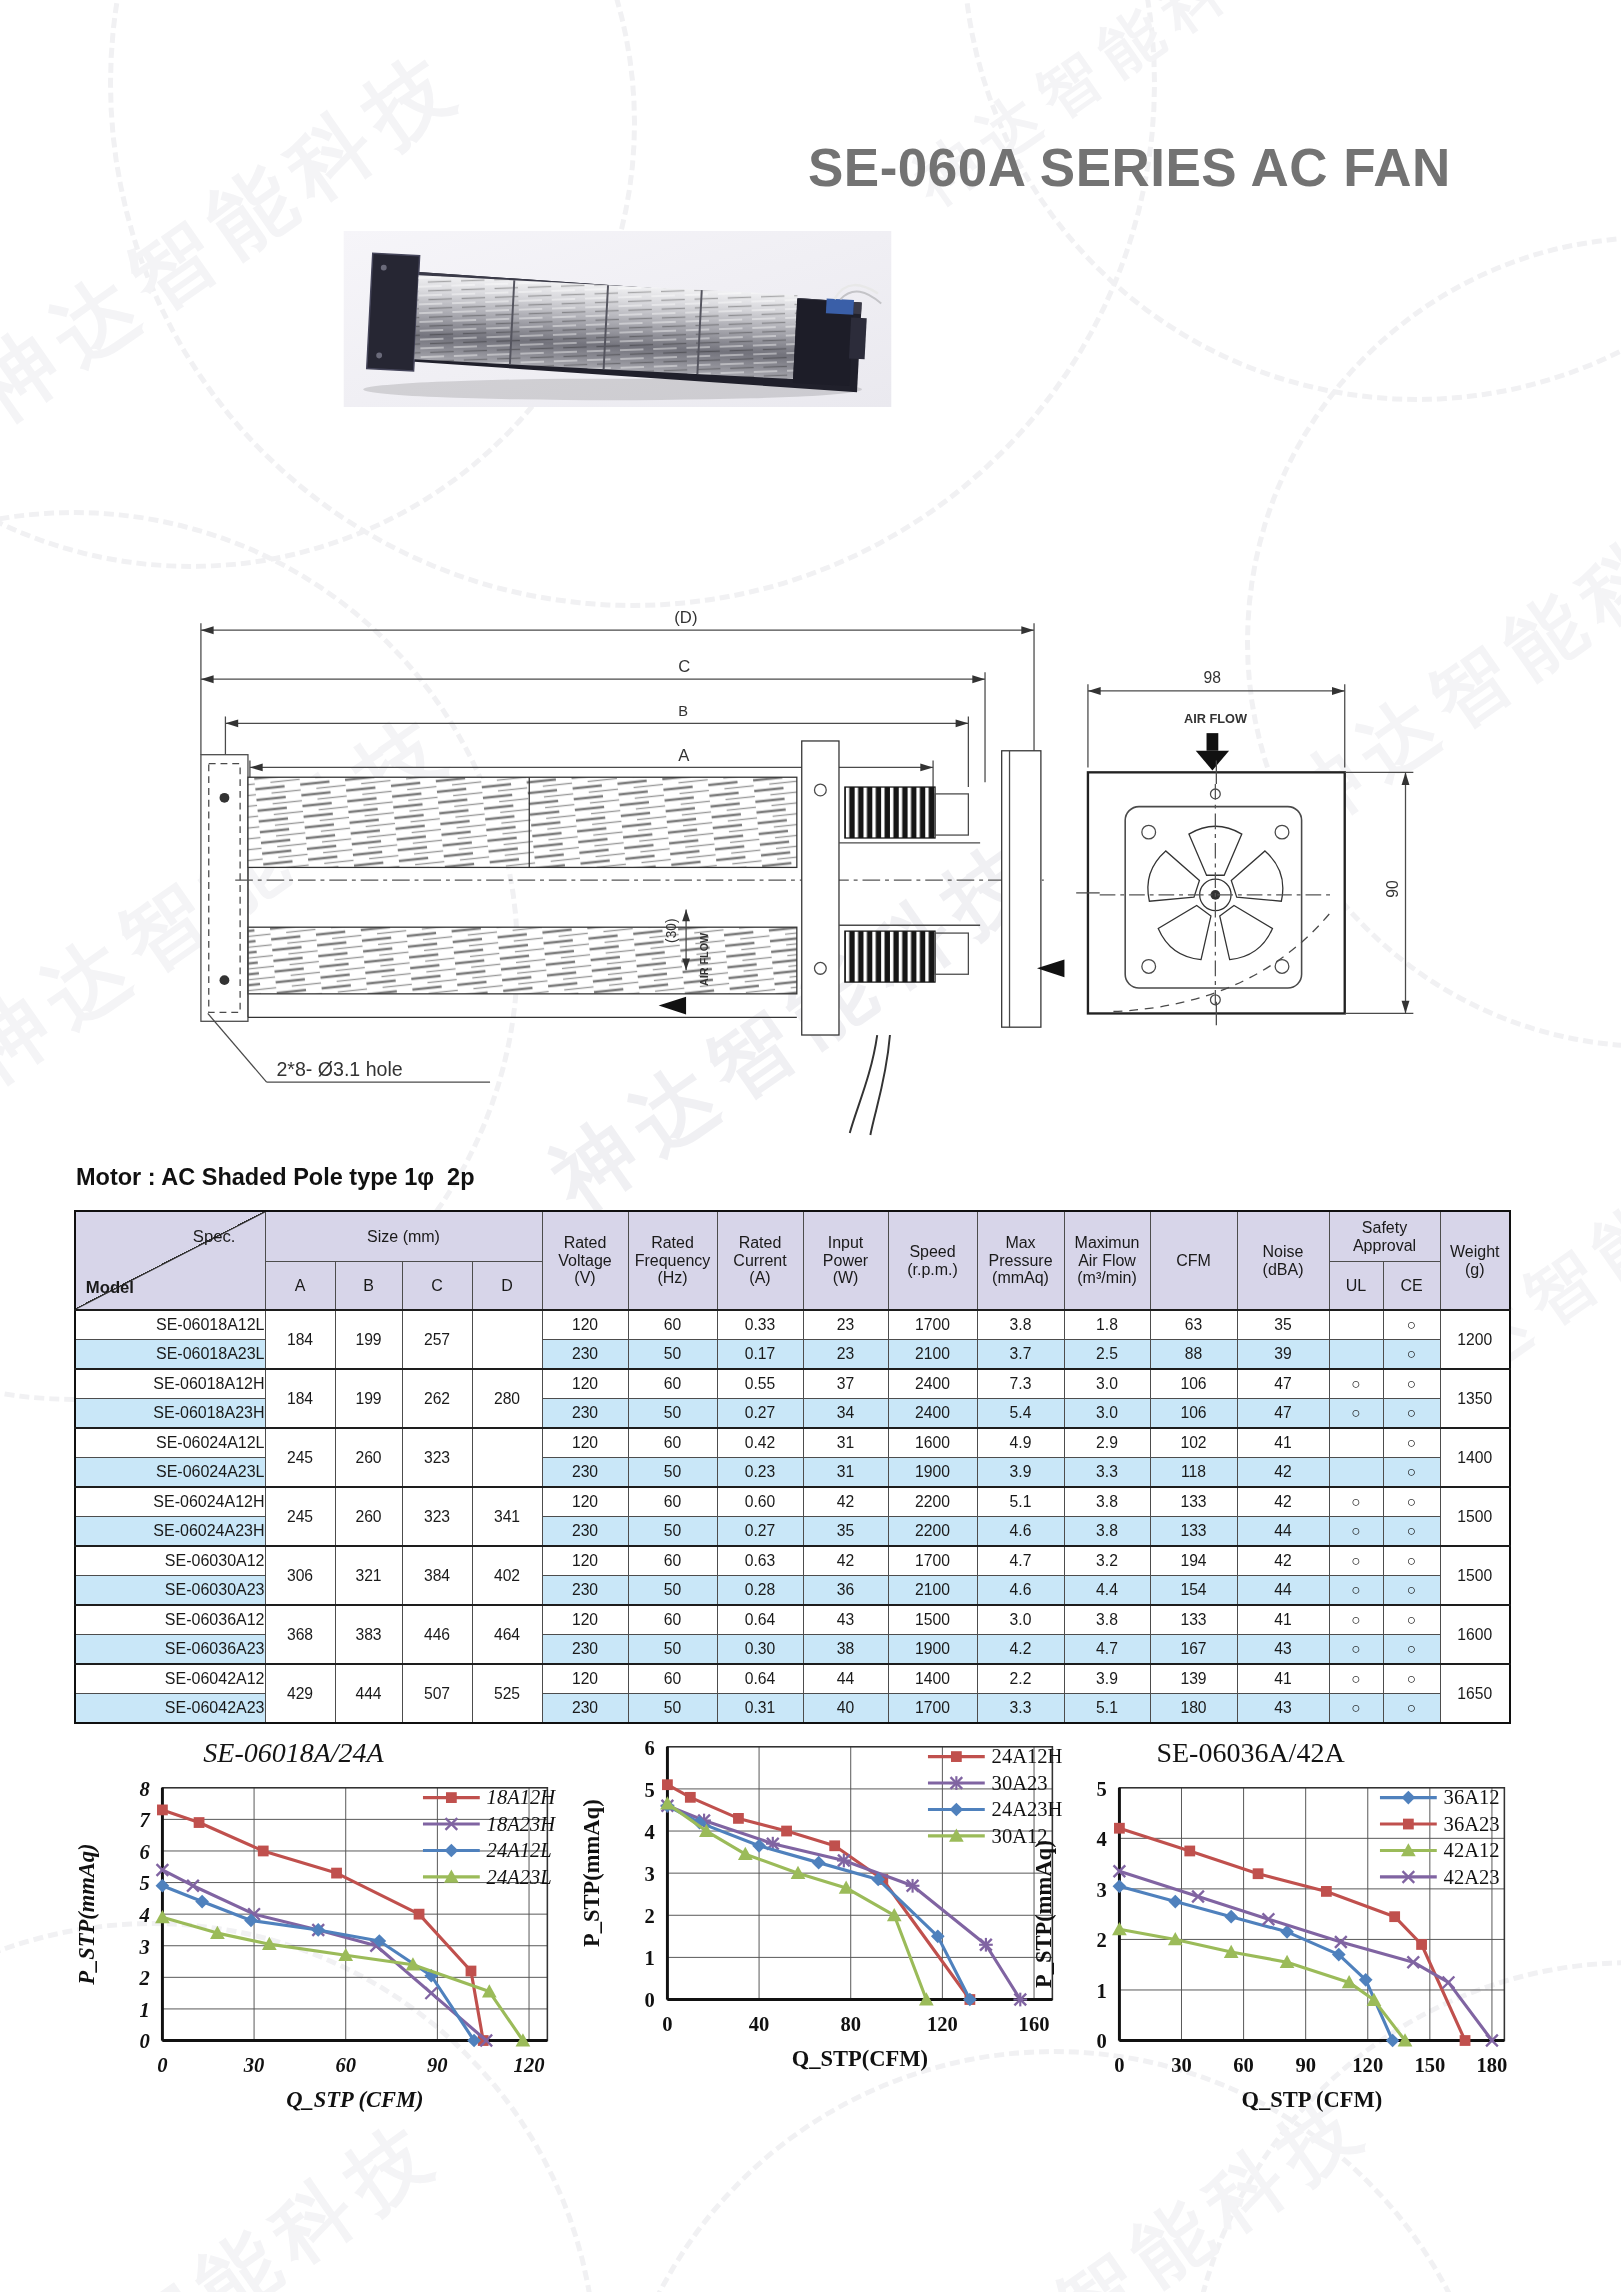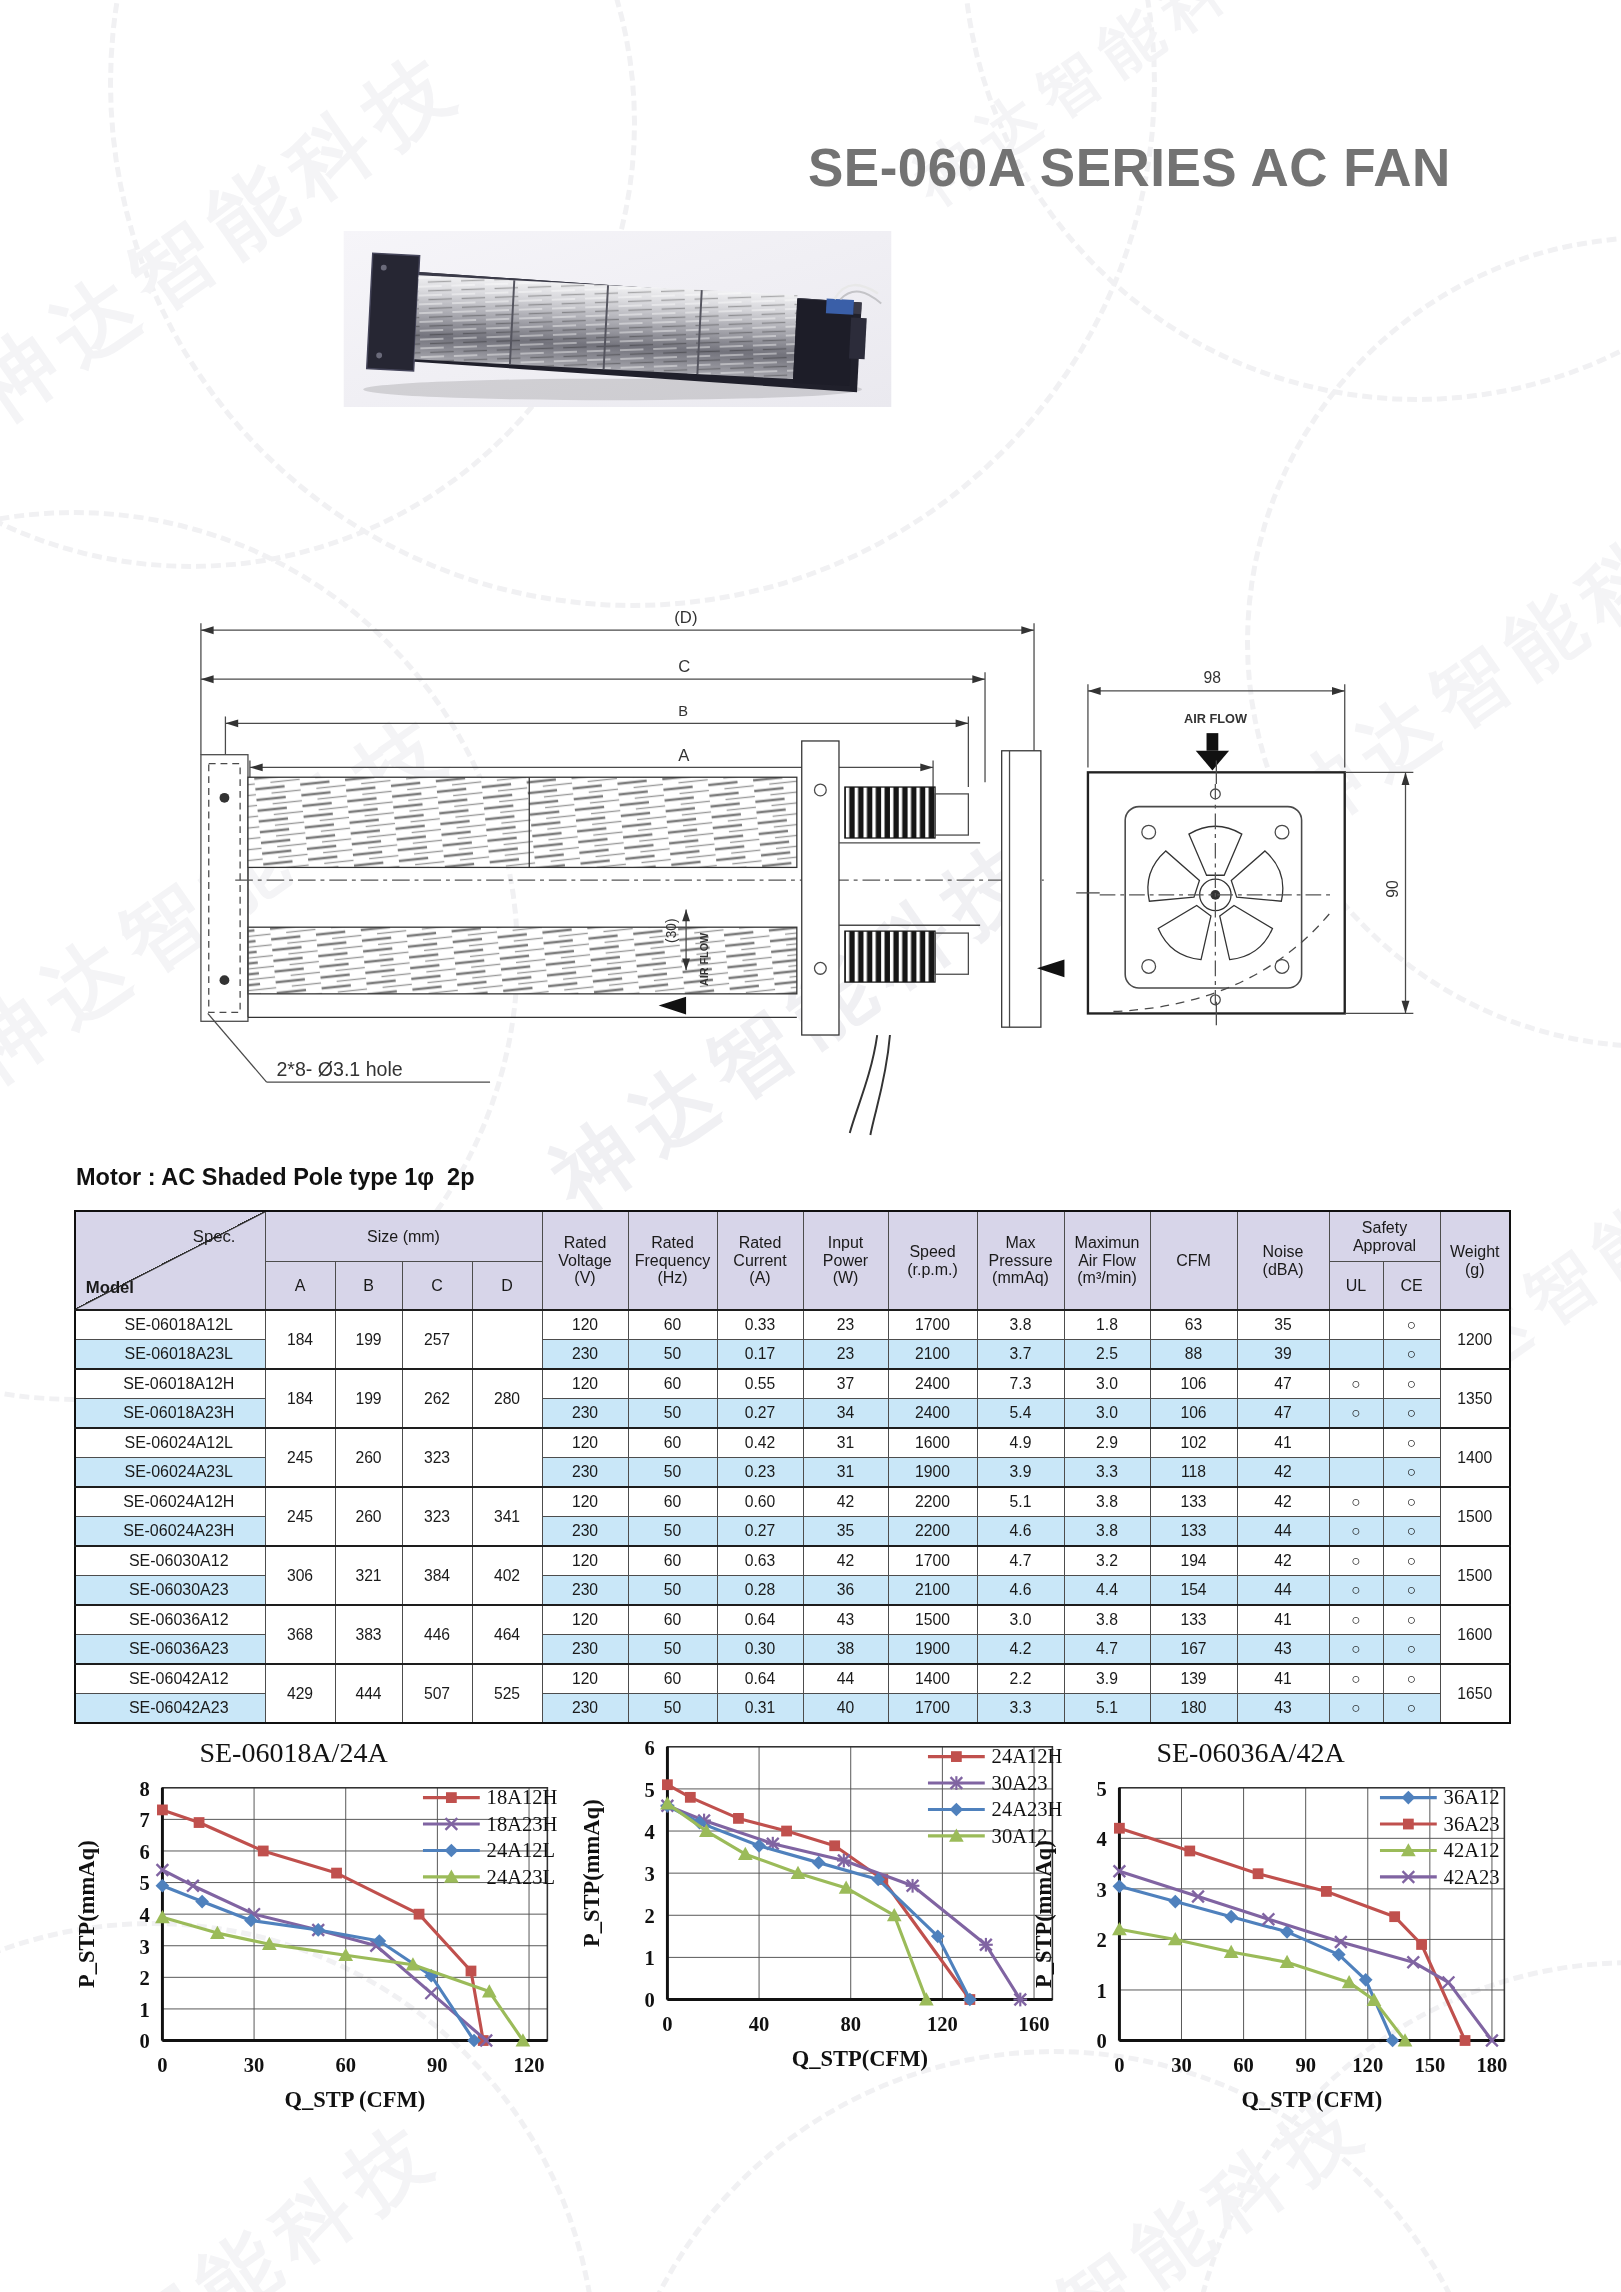--- a/index.html
+++ b/index.html
@@ -18,21 +18,21 @@
                  z-index:1;white-space:pre;color:#111;}
   
   .spec-table{position:absolute;left:74px;top:1210px;width:1435px;border-collapse:collapse;
               table-layout:fixed;z-index:1;background:#fff;border:2.9px solid #101010;}
   .spec-table th,.spec-table td{border:1px solid #4d4d4d;text-align:center;padding:0;
               font-size:15.7px;line-height:1.12;overflow:hidden;}
   .spec-table thead th{background:#d7d5e9;font-weight:normal;font-size:16px;white-space:pre-line;}
   .spec-table thead tr:first-child th{height:49px;}
   .spec-table thead tr:last-child th{height:47px;}
   .spec-table tbody td{height:28px;background:#fff;}
-  .spec-table td.model{text-align:center;padding-left:17px;font-size:16px;}
+  .spec-table td.model{text-align:right;padding-left:17px;font-size:16px;}
   .spec-table tr.r230 td{background:#c9e7f8;}
   .spec-table tr.gtop td{border-top:2px solid #1d1d1d;}
   th.diag{position:relative;background:
       linear-gradient(to bottom right,rgba(0,0,0,0) calc(50% - 1px),#333 calc(50% - 1px),
       #333 calc(50% + 0px),rgba(0,0,0,0) calc(50% + 1px)),#d7d5e9 !important;}
   th.diag .spec{position:absolute;top:15.7px;right:29px;font-size:16.7px;}
   th.diag .model{position:absolute;bottom:11.8px;left:9.8px;font-size:16.7px;font-weight:bold;}
   
   .chart-block{position:absolute;top:1737px;width:495px;height:392px;z-index:1;}
   .chart-title{width:431px;text-align:center;font-family:"Liberation Serif",serif;
@@ -543,21 +543,21 @@
           <td class="val">3.3</td>
           <td class="val">5.1</td>
           <td class="val">180</td>
           <td class="val">43</td>
           <td class="val">○</td>
           <td class="val">○</td>
         </tr>
       </tbody>
   </table>
 
-  <div class="chart-block" style="left:78px;">
+  <div class="chart-block" style="left:78px;font-style:italic;">
     <div class="chart-title">SE-06018A/24A</div>
   <svg width="495" height="335" viewBox="0 0 505 342">
         <g>
           <line x1="86" y1="235.75" x2="479" y2="235.75" stroke="#555" stroke-width="1"></line>
           <line x1="86" y1="203.5" x2="479" y2="203.5" stroke="#555" stroke-width="1"></line>
           <line x1="86" y1="171.25" x2="479" y2="171.25" stroke="#555" stroke-width="1"></line>
           <line x1="86" y1="139" x2="479" y2="139" stroke="#555" stroke-width="1"></line>
           <line x1="86" y1="106.75" x2="479" y2="106.75" stroke="#555" stroke-width="1"></line>
           <line x1="86" y1="74.5" x2="479" y2="74.5" stroke="#555" stroke-width="1"></line>
           <line x1="86" y1="42.25" x2="479" y2="42.25" stroke="#555" stroke-width="1"></line>

